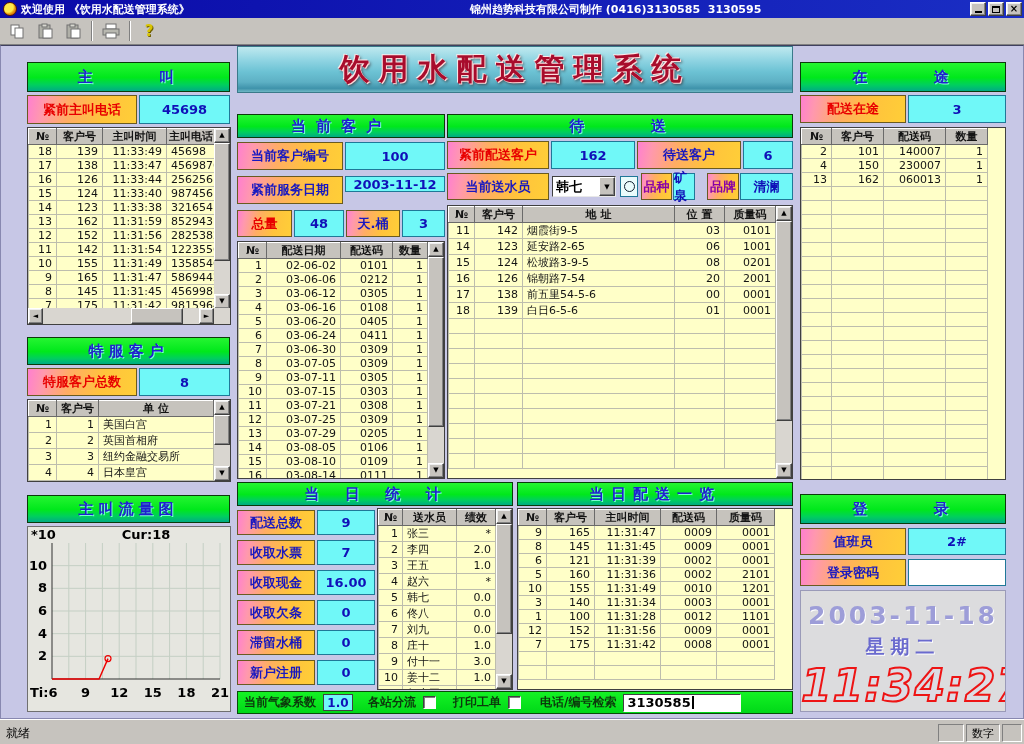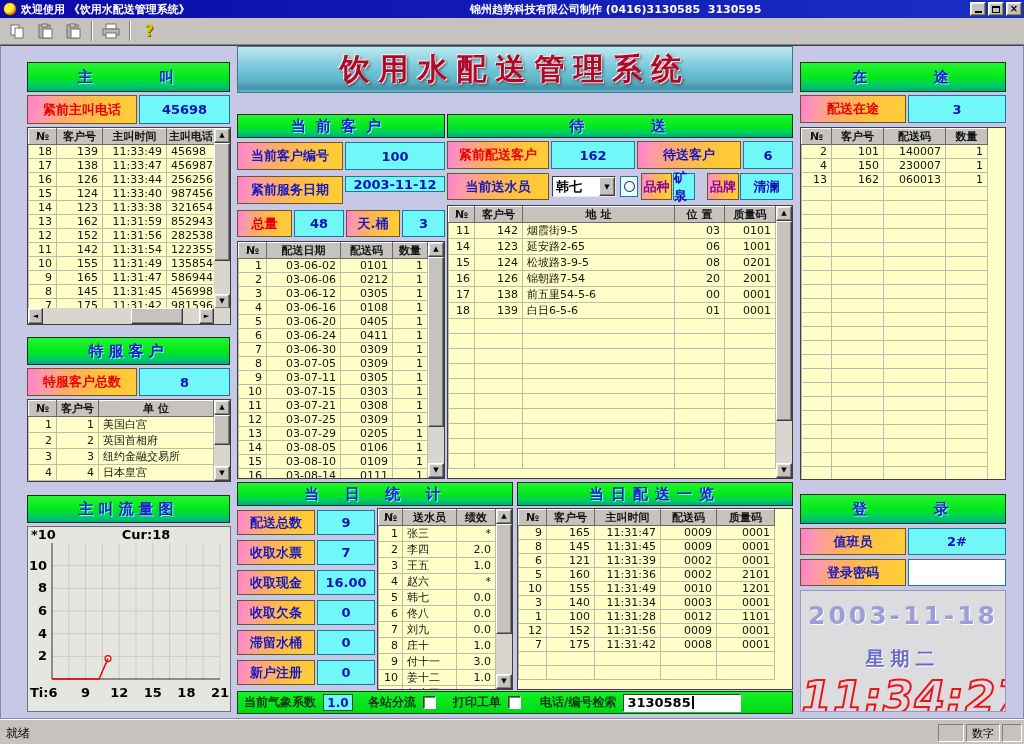--- a/index.html
+++ b/index.html
@@ -61,21 +61,21 @@
 .greenbar{background:linear-gradient(180deg,#14f224,#00d818);border:1px solid #0a4a0a;display:flex;align-items:center;gap:7px;padding:0 6px;font-size:12px;font-weight:bold;color:#0c380c}
 .greenbar .glab{white-space:pre}
 .mini{height:17px;display:flex;align-items:center;justify-content:center;font-size:12px;font-weight:bold}
 .mini.cyan{background:#70f8f8;border:1px solid #404040;color:#1010b8;width:30px}
 .checkbox{width:13px;height:13px;background:#fff;border:1px solid;border-color:#404040 #fff #fff #404040;box-shadow:inset 1px 1px #808080}
 .sinput{background:#fff;border:1px solid;border-color:#404040 #fff #fff #404040;height:18px;display:flex;align-items:center;padding:0 3px;font-weight:bold;font-size:13px;color:#000;width:118px}
 .caret{width:2px;height:13px;background:#000;margin-left:1px}
 
 .dtbox{background:#dcdcde;border:1px solid #9a9ab8;text-align:center;overflow:hidden}
 .dt-date{font-size:25px;font-weight:bold;color:#9d9dd8;letter-spacing:3px;text-shadow:1px 1px 0 #fff;margin-top:10px}
-.dt-week{font-size:19px;font-weight:bold;color:#6a6ace;letter-spacing:6px;text-shadow:1px 1px 0 #fff;margin-top:16px}
+.dt-week{font-size:19px;font-weight:bold;color:#6a6ace;letter-spacing:6px;text-shadow:1px 1px 0 #fff;margin-top:4px}
 .dt-time{font-size:44px;font-weight:bold;font-style:italic;color:#dcdce4;-webkit-text-stroke:2px #ee1414;letter-spacing:1px;line-height:52px}
 
 .banner{background:linear-gradient(180deg,#bfe9ef 0%,#8fd4e2 30%,#6cc2d4 55%,#5db0c4 78%,#3f93ab 92%,#6fb7c4 100%);border:1px solid #3a7a8a;display:flex;align-items:center;justify-content:center;overflow:hidden}
 .banner span{font-size:30px;font-weight:bold;color:#a80c2c;letter-spacing:9px;white-space:pre;text-shadow:1px 1px 0 #ffd8d8,-1px -1px 0 #ffe8e8,2px 2px 3px rgba(40,0,0,.55)}
 
 .statusbar{left:0;top:719px;width:1024px;height:25px;background:#c6c3be;border-top:1px solid #fff;display:flex;align-items:flex-end;padding:2px 2px 2px 6px;font-size:12px;color:#000}
 .st-cell{height:18px;border:1px solid;border-color:#808080 #fff #fff #808080;display:flex;align-items:center;justify-content:center;font-size:11px;margin-left:2px}
 </style>
 </head>
 <body>
@@ -371,21 +371,21 @@
           <tr>
             <th>№</th>
             <th>配送日期</th>
             <th>配送码</th>
             <th>数量</th>
           </tr>
         </thead>
       <tbody>
           <tr>
             <td>1</td>
-            <td>03-06-02</td>
+            <td>02-06-02</td>
             <td>0101</td>
             <td>1</td>
           </tr>
           <tr>
             <td>2</td>
             <td>03-06-06</td>
             <td>0212</td>
             <td>1</td>
           </tr>
           <tr>

